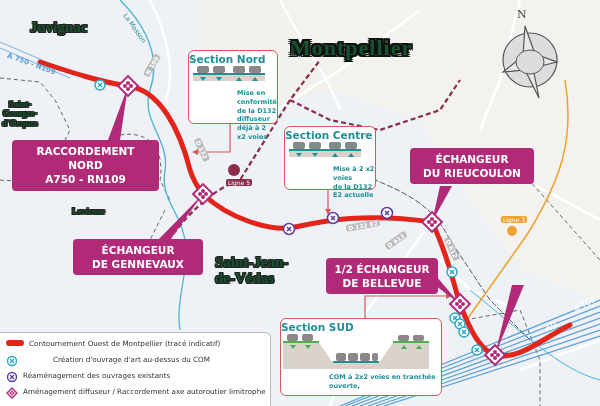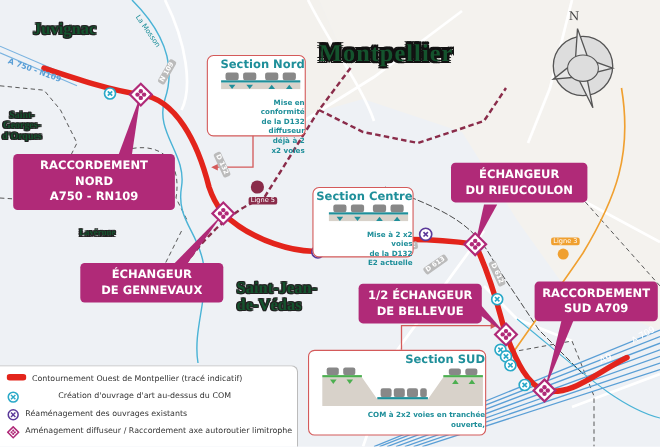--- a/index.html
+++ b/index.html
@@ -8,21 +8,21 @@
   .map svg.base { position: absolute; left: 0; top: 0; }
   .town { position: absolute; font-family: Liberation Serif, serif; font-weight: bold; color: #14532d;
     text-shadow: -1px -1px 0 #222, 1px -1px 0 #222, -1px 1px 0 #222, 1px 1px 0 #222, 0 1px 0 #222, 0 -1px 0 #222, 1px 0 0 #222, -1px 0 0 #222; line-height: 1.05; }
   .town.big { font-size: 22px; letter-spacing: 1px;
     text-shadow: -2px -2px 0 #111, 2px -2px 0 #111, -2px 2px 0 #111, 2px 2px 0 #111, 0 2px 0 #111, 0 -2px 0 #111, 2px 0 0 #111, -2px 0 0 #111; }
   .town.med { font-size: 15px; }
   .town.sm { font-size: 9px; text-align: center; }
   .town.xs { font-size: 8px; }
   .callout { position: absolute; background: #b02a78; color: #fff; font-family: "DejaVu Sans", sans-serif; font-weight: bold;
     font-size: 10.5px; text-align: center; line-height: 1.35; padding: 4px 6px; border-radius: 4px; }
-  .section { position: absolute; background: #fff; border: 1.5px solid #d45a5a; border-radius: 6px; text-align: right; font-family: "DejaVu Sans", sans-serif; }
+  .section { position: absolute; background: #fff; border: 1.5px solid #d45a5a; border-radius: 6px; text-align: left; font-family: "DejaVu Sans", sans-serif; }
   .section .title { color: #1f8f9a; font-weight: bold; font-size: 10.5px; margin-top: 2px; }
   .section .desc { color: #1f8f9a; font-size: 6.5px; font-weight: bold; line-height: 1.35; padding-left: 48px; }
   .section .desc .green { color: #4caf50; }
   .legend { position: absolute; left: 0; top: 332px; width: 270px; height: 74px; background: #fff; border: 1px solid #bbb; border-left: none; border-radius: 0 6px 0 0; font-size: 7.2px; color: #333; }
   .legend .row { position: absolute; left: 6px; display: flex; gap: 5px; }
   .road-label { position: absolute; font-size: 6px; font-weight: bold; color: #fff; background: #bbb; padding: 0 2px; border-radius: 2px; }
   .compass-n { position: absolute; font-family: "DejaVu Serif", serif; font-size: 11px; color: #444; }
 </style>
 </head>
 <body>
@@ -186,21 +186,21 @@
       <polygon points="47,16 53,16 50,12" fill="#1f8f9a"></polygon>
         <polygon points="63,16 69,16 66,12" fill="#1f8f9a"></polygon>
     </svg>
     <div class="desc">
       <div>Mise en conformité</div>
       <div>de la D132 diffuseur</div>
       <div>déjà à 2 x2 voies</div>
     </div>
   </div>
 
-  <div class="section" style="left:284px;top:126px;width:90px;height:62px;margin-top:44px;">
+  <div class="section" style="left:284px;top:126px;width:90px;height:62px;">
     <div class="title">Section Centre</div>
     <svg width="80" height="20" viewBox="0 0 80 20">
       <rect x="4" y="10" width="72" height="6" fill="#d8d2ca"></rect>
         <rect x="4" y="8" width="72" height="2" fill="#1f8f9a"></rect>
       <rect x="8" y="1" width="12" height="7" rx="2" fill="#888"></rect>
         <rect x="24" y="1" width="12" height="7" rx="2" fill="#888"></rect>
       <rect x="44" y="1" width="12" height="7" rx="2" fill="#888"></rect>
         <rect x="60" y="1" width="12" height="7" rx="2" fill="#888"></rect>
       <polygon points="11,12 17,12 14,16" fill="#1f8f9a"></polygon>
         <polygon points="27,12 33,12 30,16" fill="#1f8f9a"></polygon>
@@ -247,24 +247,20 @@
     <div>DE GENNEVAUX</div>
   </div>
   <div class="callout" style="left:410px;top:148px;width:112px;">
     <div>ÉCHANGEUR</div>
     <div>DU RIEUCOULON</div>
   </div>
   <div class="callout" style="left:326px;top:258px;width:100px;">
     <div>1/2 ÉCHANGEUR</div>
     <div>DE BELLEVUE</div>
   </div>
-  <div class="callout" style="left:486px;top:256px;width:100px;">
-    <div>RACCORDEMENT</div>
-    <div>SUD A709</div>
-  </div>
 
   <div class="legend">
     <div class="row" style="top:6px;">
       <svg width="18" height="8">
           <rect x="0" y="1" width="18" height="6" rx="3" fill="#e3241b"></rect>
         </svg>
       <span>Contournement Ouest de Montpellier (tracé indicatif)</span>
     </div>
     <div class="row" style="top:22px;gap:35px;">
       <svg width="12" height="12">

